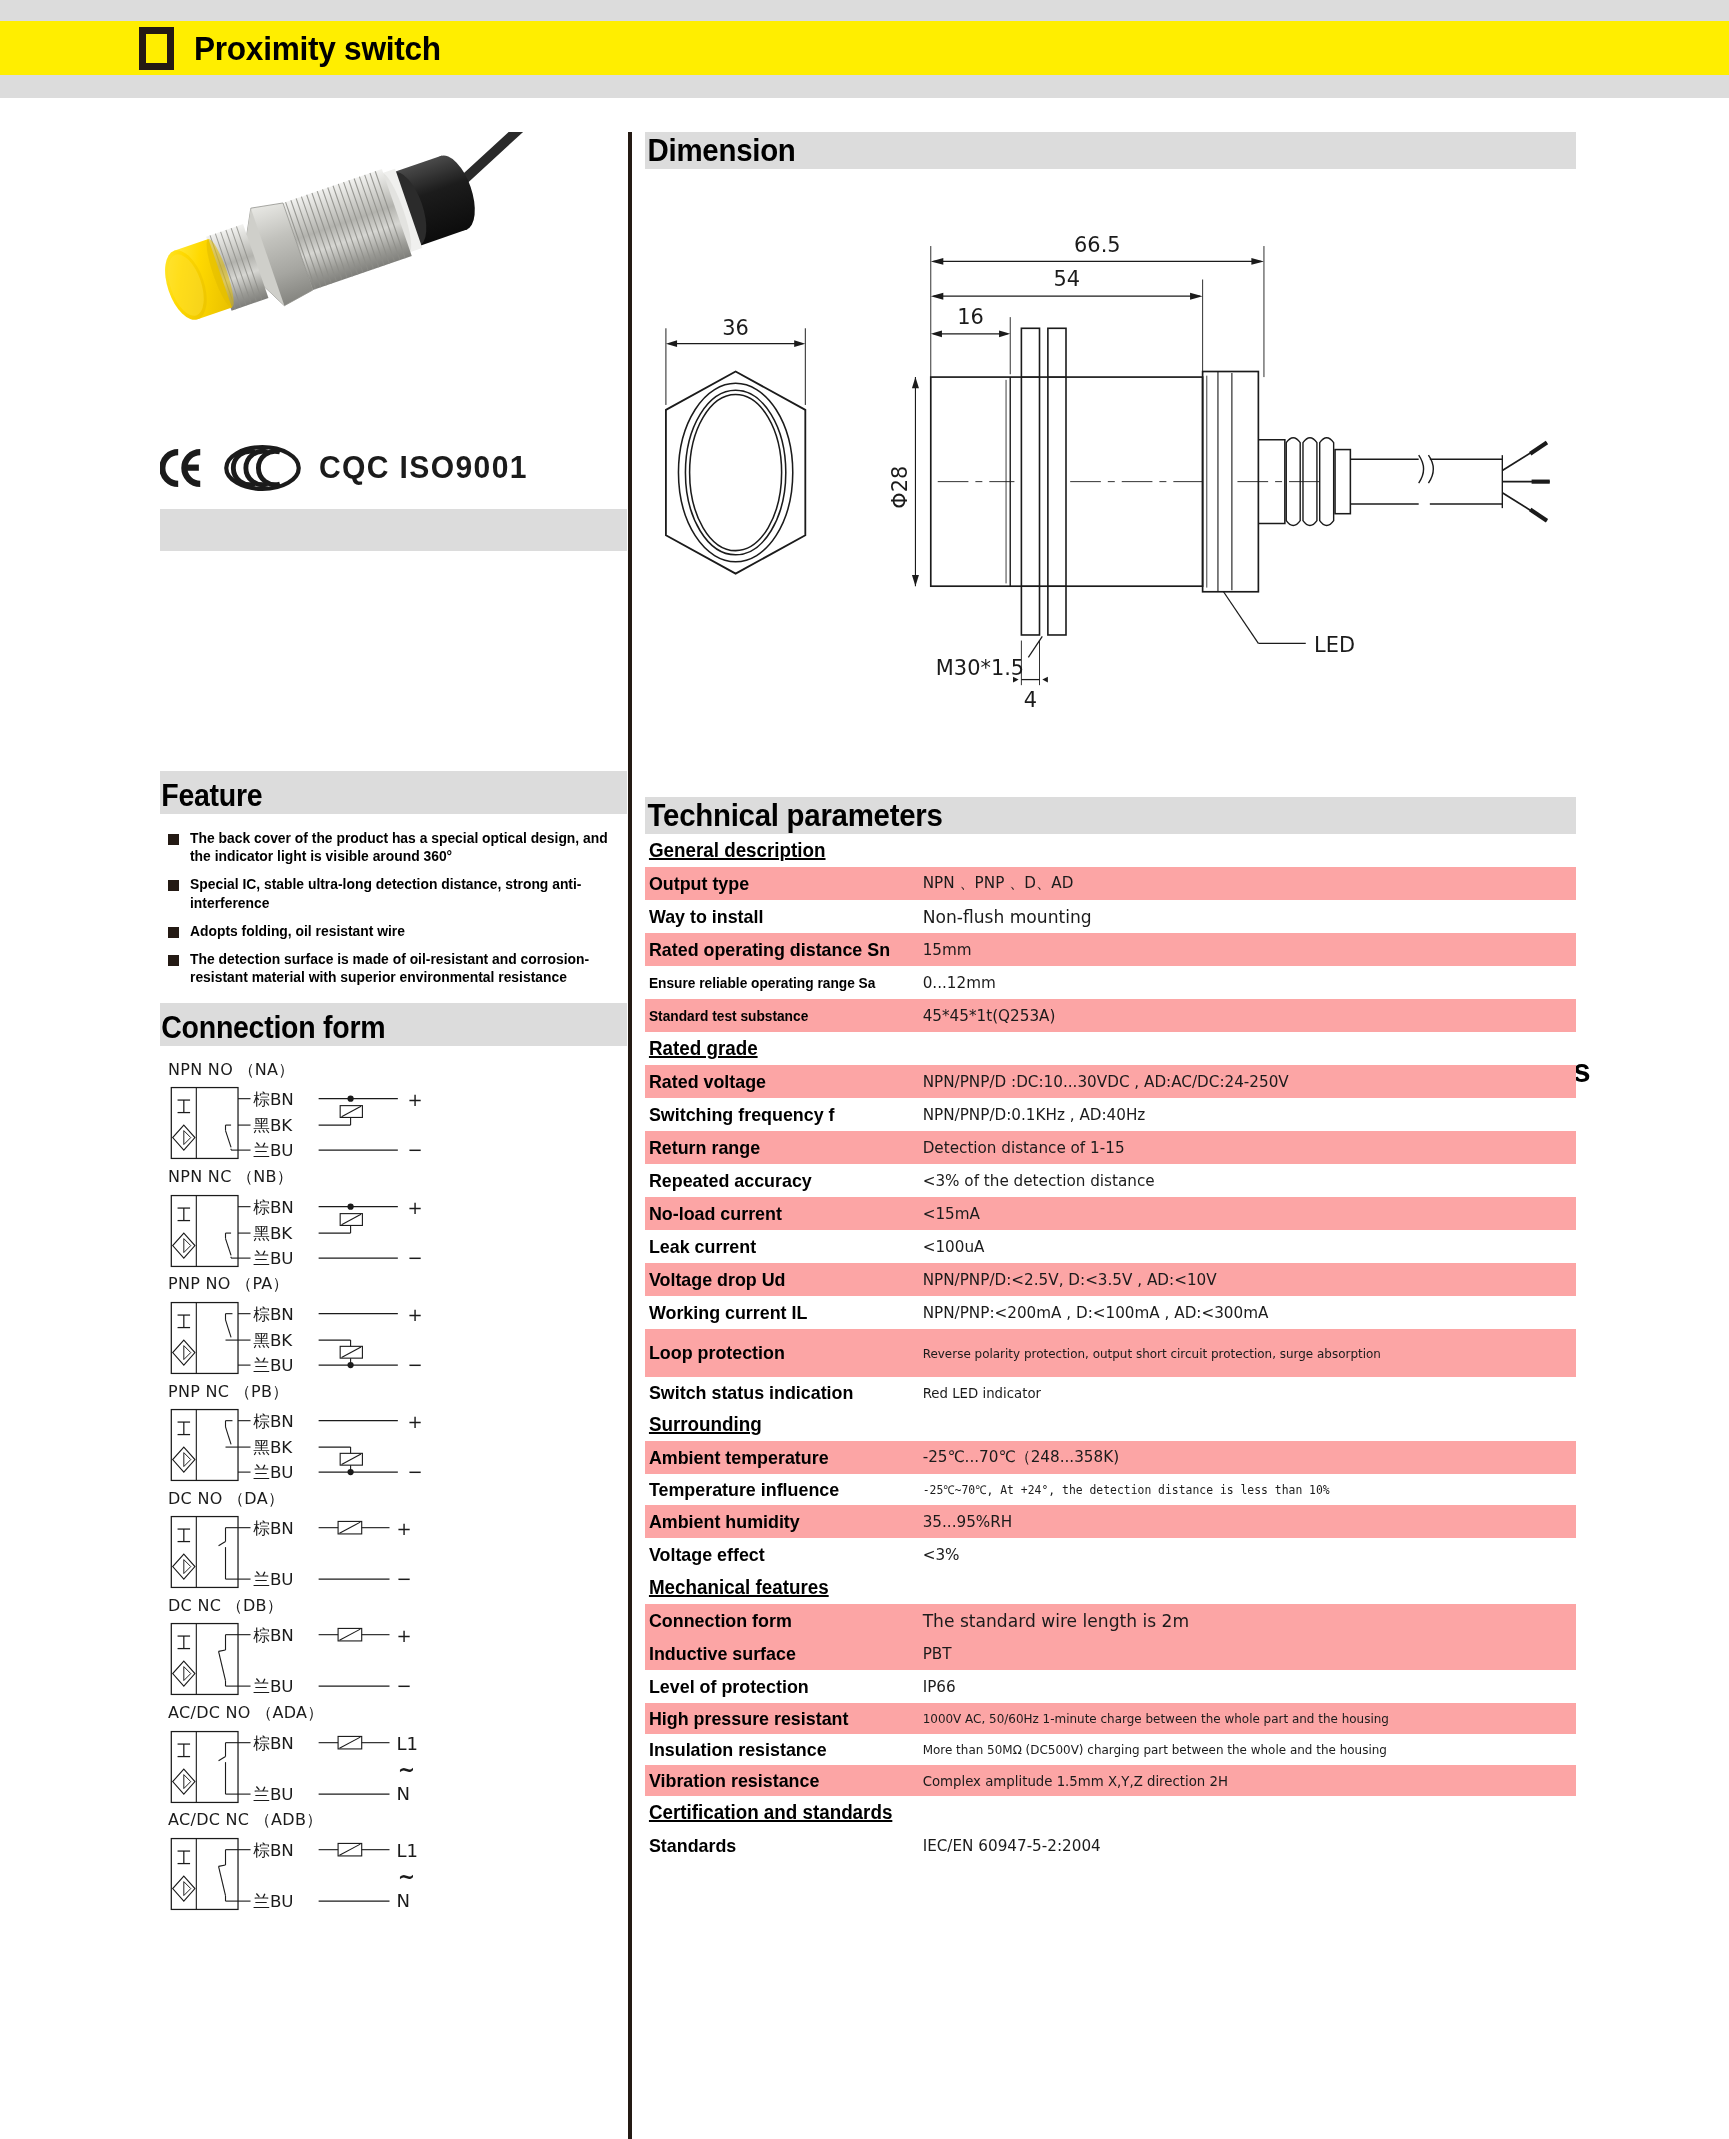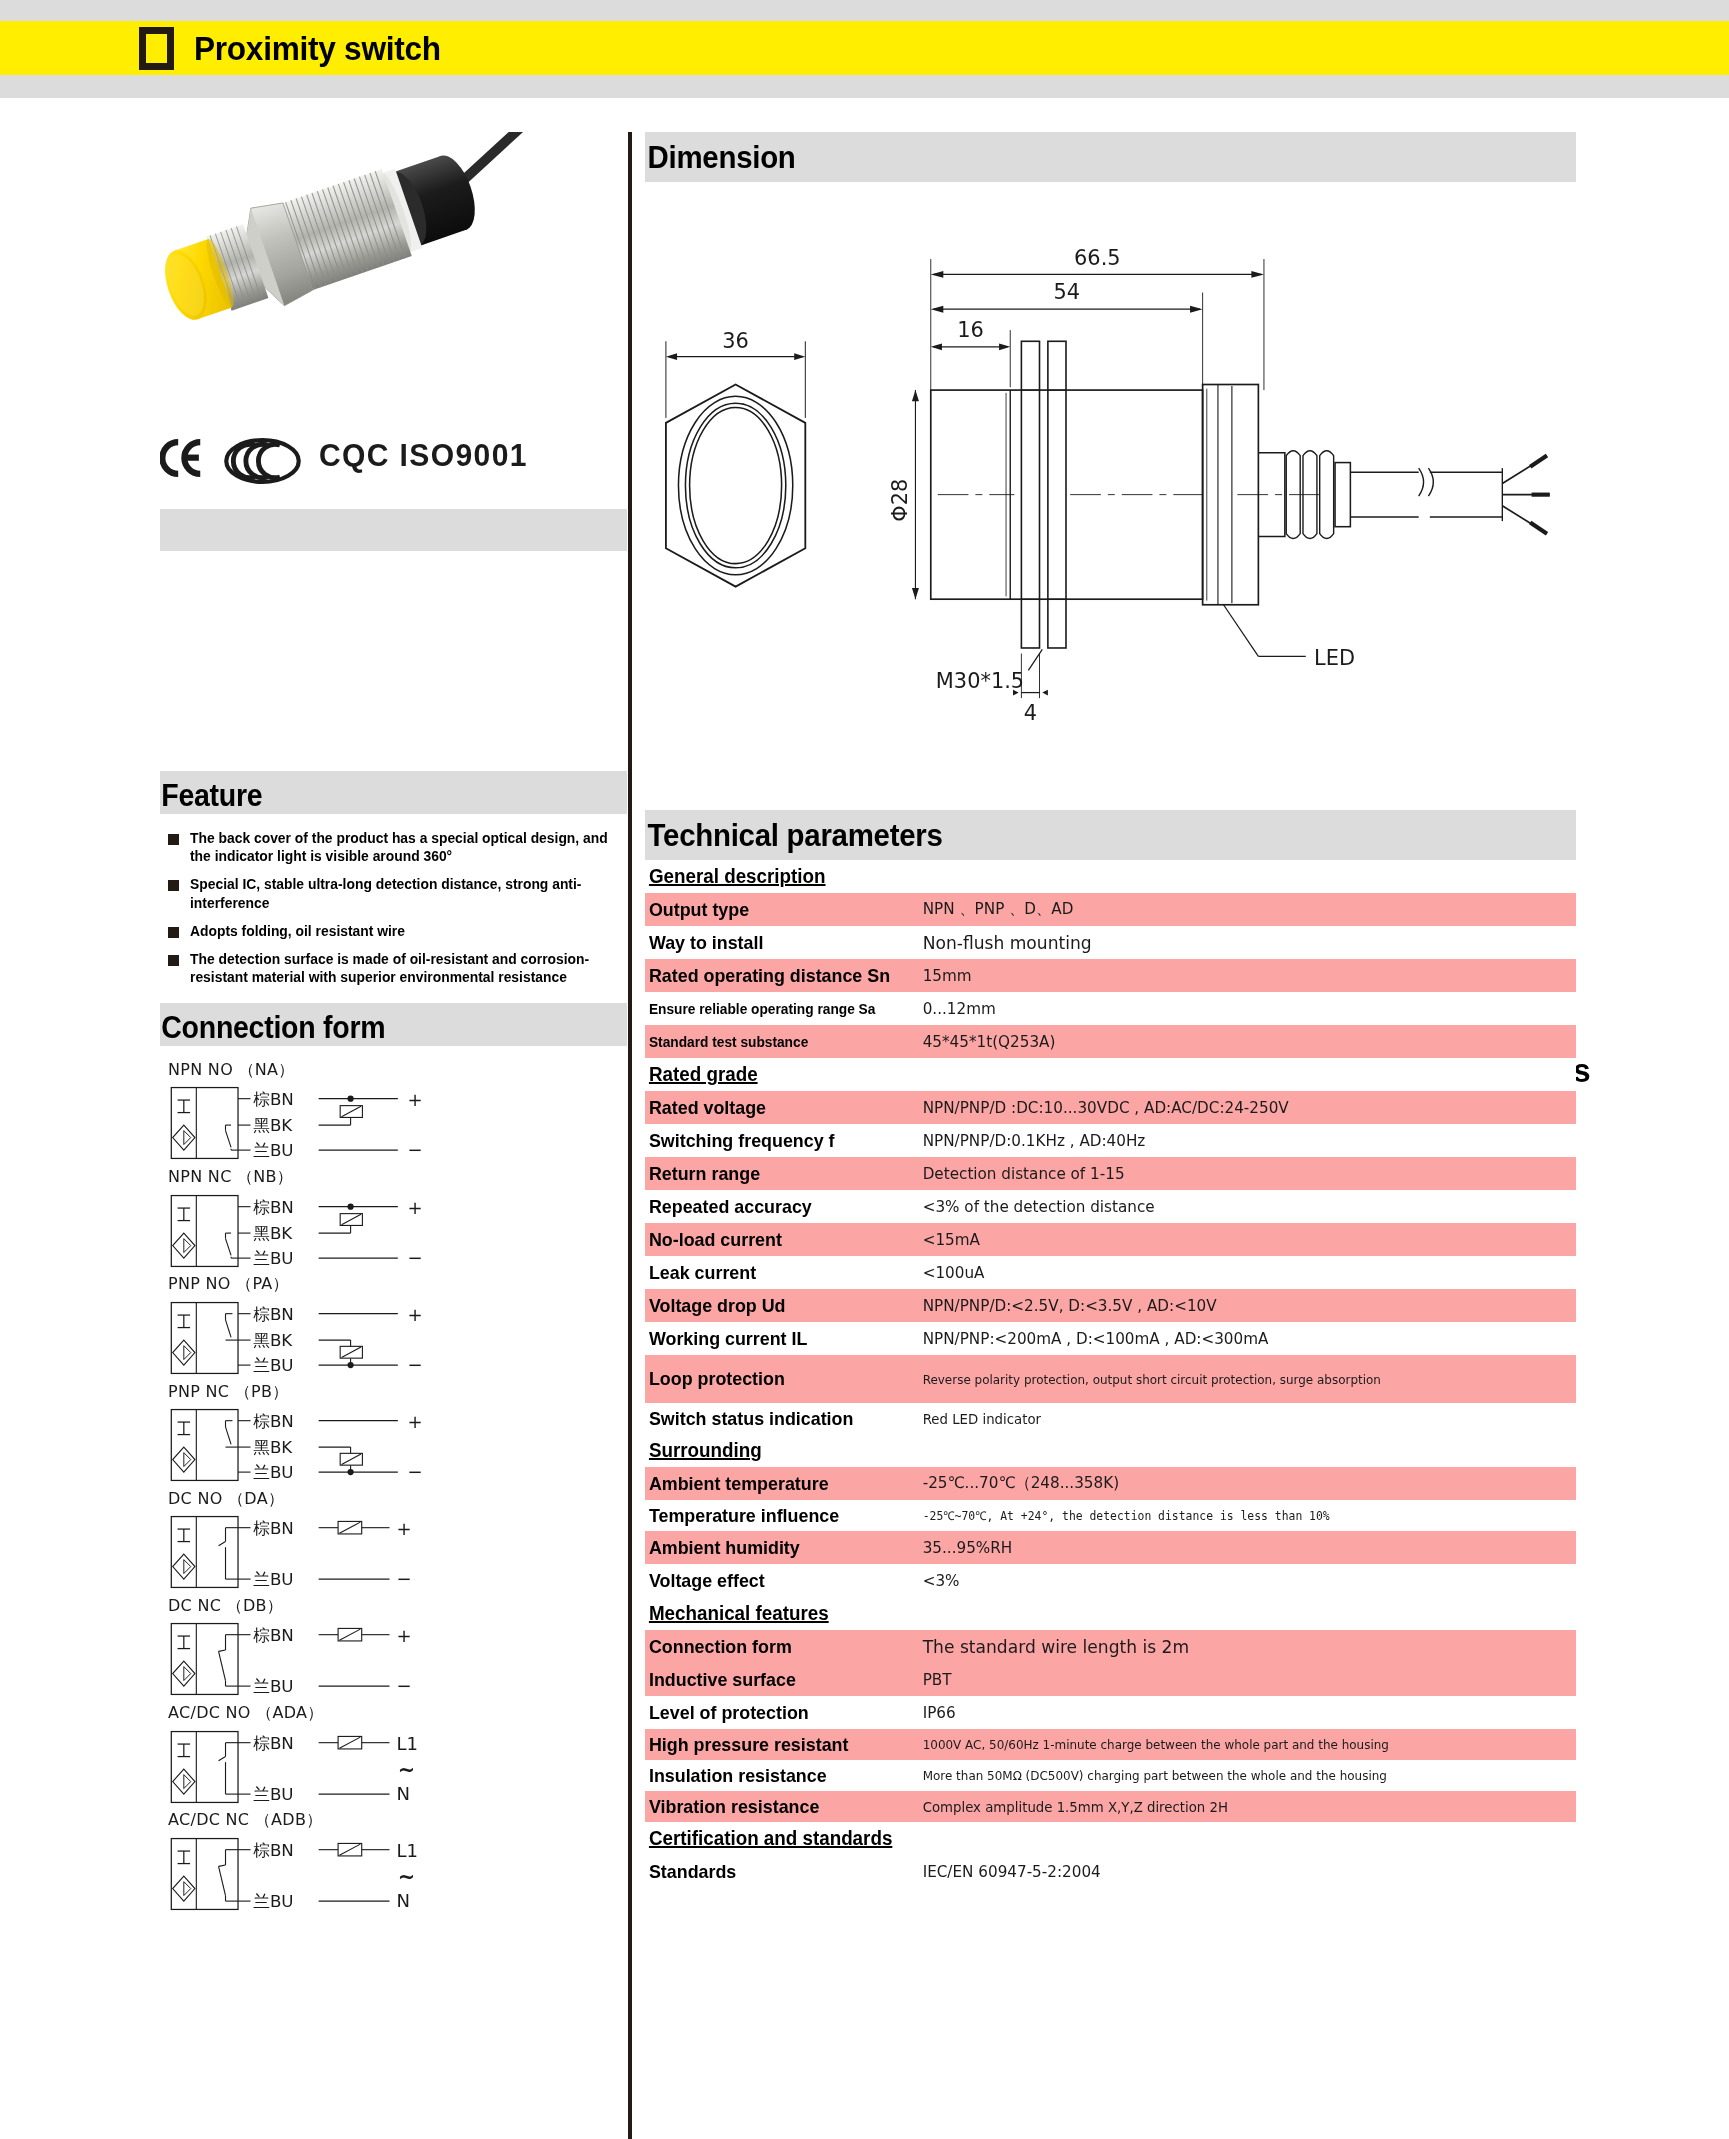--- a/index.html
+++ b/index.html
@@ -36,21 +36,21 @@
   
   .vdivider { position:absolute; left:628px; top:132px; width:3.5px; height:2007px; background:#241a14; }
 
   
   .leftcol { position:absolute; left:139px; top:132px; width:488px; }
 
   .product-photo { position:relative; width:488px; height:293px; }
   .photo-svg { position:absolute; left:0; top:0; }
 
   .cert-row {
-    display:flex; gap:18px;
+    display:flex; align-items:center; gap:18px;
     margin-top:12.6px; padding-left:21px; height:60px;
   }
   .ce-mark { width:46px; height:40px; }
   .ccc-mark { width:77px; height:46px; }
   .cert-text {
     font-size:31px; font-weight:bold; letter-spacing:1.4px; color:#1b1b1b;
     transform:scaleX(0.97); transform-origin:left center; white-space:nowrap;
   }
   .graybar-empty { margin-left:21px; width:467px; height:42px; background:#dcdcdc; margin-top:11px; }
 
@@ -79,21 +79,21 @@
   .conn-block { margin-bottom:2.8px; }
   .conn-label {
     font-size:16px; color:#1b1b1b; margin-bottom:1.4px; letter-spacing:0.3px;
     font-family:"DejaVu Sans", sans-serif;
   }
   .conn-svg { display:block; }
 
   
   .rightcol { position:absolute; left:645px; top:132px; width:948px; }
 
-  .rsec-band { width:931px; height:50px; background:#dcdcdc; display:flex; align-items:center; }
+  .rsec-band { width:931px; height:37px; background:#dcdcdc; display:flex; align-items:flex-end; }
   .rsec-band .rsec-title {
     font-size:32px; font-weight:bold; color:#000; letter-spacing:-0.3px;
     transform:scaleX(0.92); transform-origin:left center; white-space:nowrap; padding-left:2.8px;
   }
 
   .dim-area { position:relative; width:948px; height:628px; }
   .dim-svg { position:absolute; left:0; top:28px; }
 
   
   .tp-head { margin-top:0px; }

